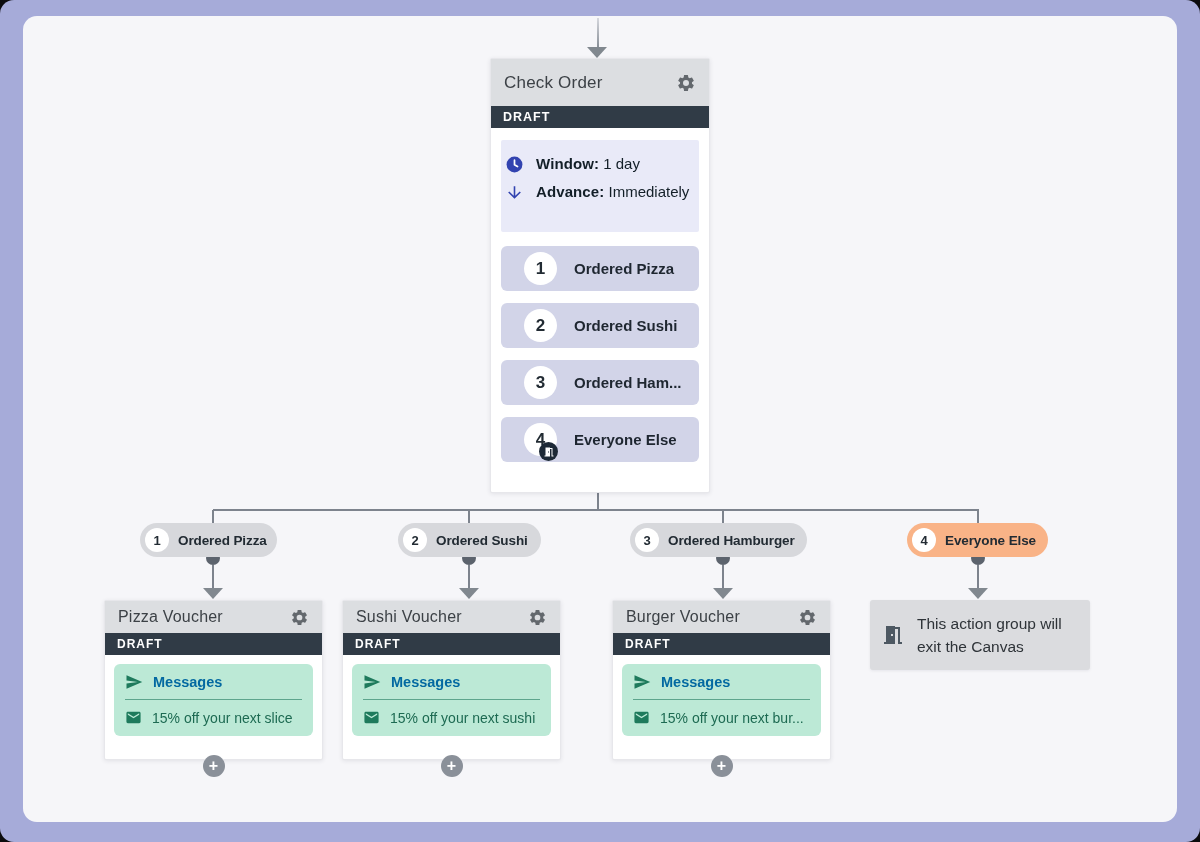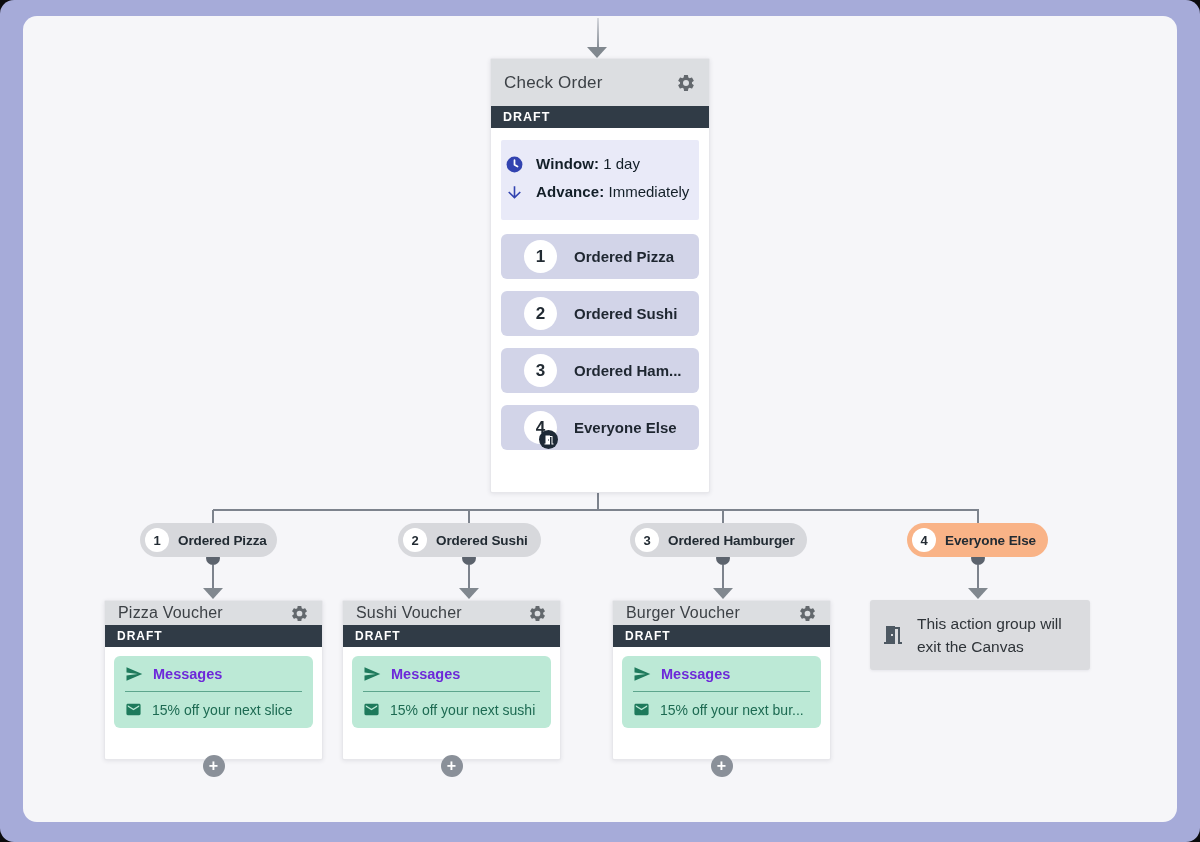--- a/index.html
+++ b/index.html
@@ -20,48 +20,48 @@
   .gear{width:20px;height:20px;flex:0 0 auto;cursor:pointer;}
   .draft-bar{background:#303b46;color:#fff;font-weight:bold;font-size:12.5px;letter-spacing:1px;display:flex;align-items:center;padding:0 12px;box-sizing:border-box;}
 
   
   .check-card{left:490px;top:58px;width:220px;height:435px;}
   .check-card .card-header{height:47px;gap:16px;}
   .check-card .draft-bar{height:22px;}
   .check-body{padding:12px 10px;}
   .info-box{background:#e9eaf8;border-radius:2px;padding:11px 4px;margin-bottom:14px;}
   .set-row{display:flex;align-items:flex-start;margin-bottom:2px;}
-  .set-row:last-child{margin-bottom:4px;}
+  .set-row:last-child{margin-bottom:16px;}
   .set-icon{width:19px;height:19px;flex:0 0 auto;margin:4px 12px 0 0;}
   .set-text{font-size:15px;color:#131f28;line-height:26px;}
   .set-text b{letter-spacing:.1px;}
   .branch-row{position:relative;display:flex;align-items:center;height:45px;background:#d2d4e8;border-radius:6px;margin-bottom:12px;padding-left:23px;box-sizing:border-box;}
   .branch-row:last-child{margin-bottom:0;}
   .num-circle{width:33px;height:33px;border-radius:50%;background:#fff;display:flex;align-items:center;justify-content:center;font-weight:bold;font-size:17px;color:#222b33;flex:0 0 auto;}
   .branch-label{font-weight:bold;font-size:15px;color:#1e2630;margin-left:17px;}
   .exit-badge{position:absolute;left:38px;top:25px;width:19px;height:19px;border-radius:50%;background:#1d2936;display:flex;align-items:center;justify-content:center;}
   .exit-badge svg{width:12px;height:12px;}
 
   
   .pill{position:absolute;top:523px;height:34px;border-radius:17px;background:#d7d8dc;display:flex;align-items:center;padding:0 13px 0 5px;box-sizing:border-box;cursor:pointer;}
   .pill.orange{background:#f9b387;}
   .pill-num{width:24px;height:24px;border-radius:50%;background:#fff;display:flex;align-items:center;justify-content:center;font-weight:bold;font-size:13px;color:#222b33;flex:0 0 auto;}
   .pill-label{font-weight:bold;font-size:13.5px;color:#222b33;margin-left:9px;white-space:nowrap;letter-spacing:-.1px;}
 
   
   .voucher{top:600px;width:219px;height:160px;}
-  .voucher .card-header{height:24px;}
+  .voucher .card-header{height:32px;}
   .voucher .card-title{font-size:16px;}
   .voucher .gear{width:19px;height:19px;}
   .voucher .draft-bar{height:22px;font-size:12px;}
   .voucher-body{padding:9px;}
   .mint{background:#bce9d6;border-radius:6px;padding:9px 11px 10px;}
   .msg-head{display:flex;align-items:center;}
   .msg-head svg{width:18px;height:18px;margin-right:10px;}
-  .msg-head span{font-weight:bold;font-size:14.5px;color:#6d28d9;}
+  .msg-head span{font-weight:bold;font-size:14.5px;color:#0369a1;}
   .mint hr{border:none;border-top:1px solid #2a8166;opacity:.65;margin:8px 0 9px;}
   .msg-row{display:flex;align-items:center;}
   .msg-row svg{width:17px;height:17px;margin-right:10px;flex:0 0 auto;}
   .msg-row span{font-size:14px;color:#1d6a52;white-space:nowrap;}
   .plus-btn{position:absolute;left:50%;margin-left:-11px;top:154px;width:22px;height:22px;border-radius:50%;background:#8a9099;color:#fff;font-weight:bold;font-size:16px;line-height:21px;text-align:center;cursor:pointer;}
 
   
   .exit-node{position:absolute;left:870px;top:600px;width:220px;height:70px;background:#dbdcdf;border-radius:3px;display:flex;align-items:center;padding:0 11px;box-sizing:border-box;box-shadow:0 1px 3px rgba(40,40,60,.08);}
   .exit-node svg{width:24px;height:24px;margin-right:12px;flex:0 0 auto;}
   .exit-node span{font-size:15.5px;color:#2e3338;line-height:23px;}

